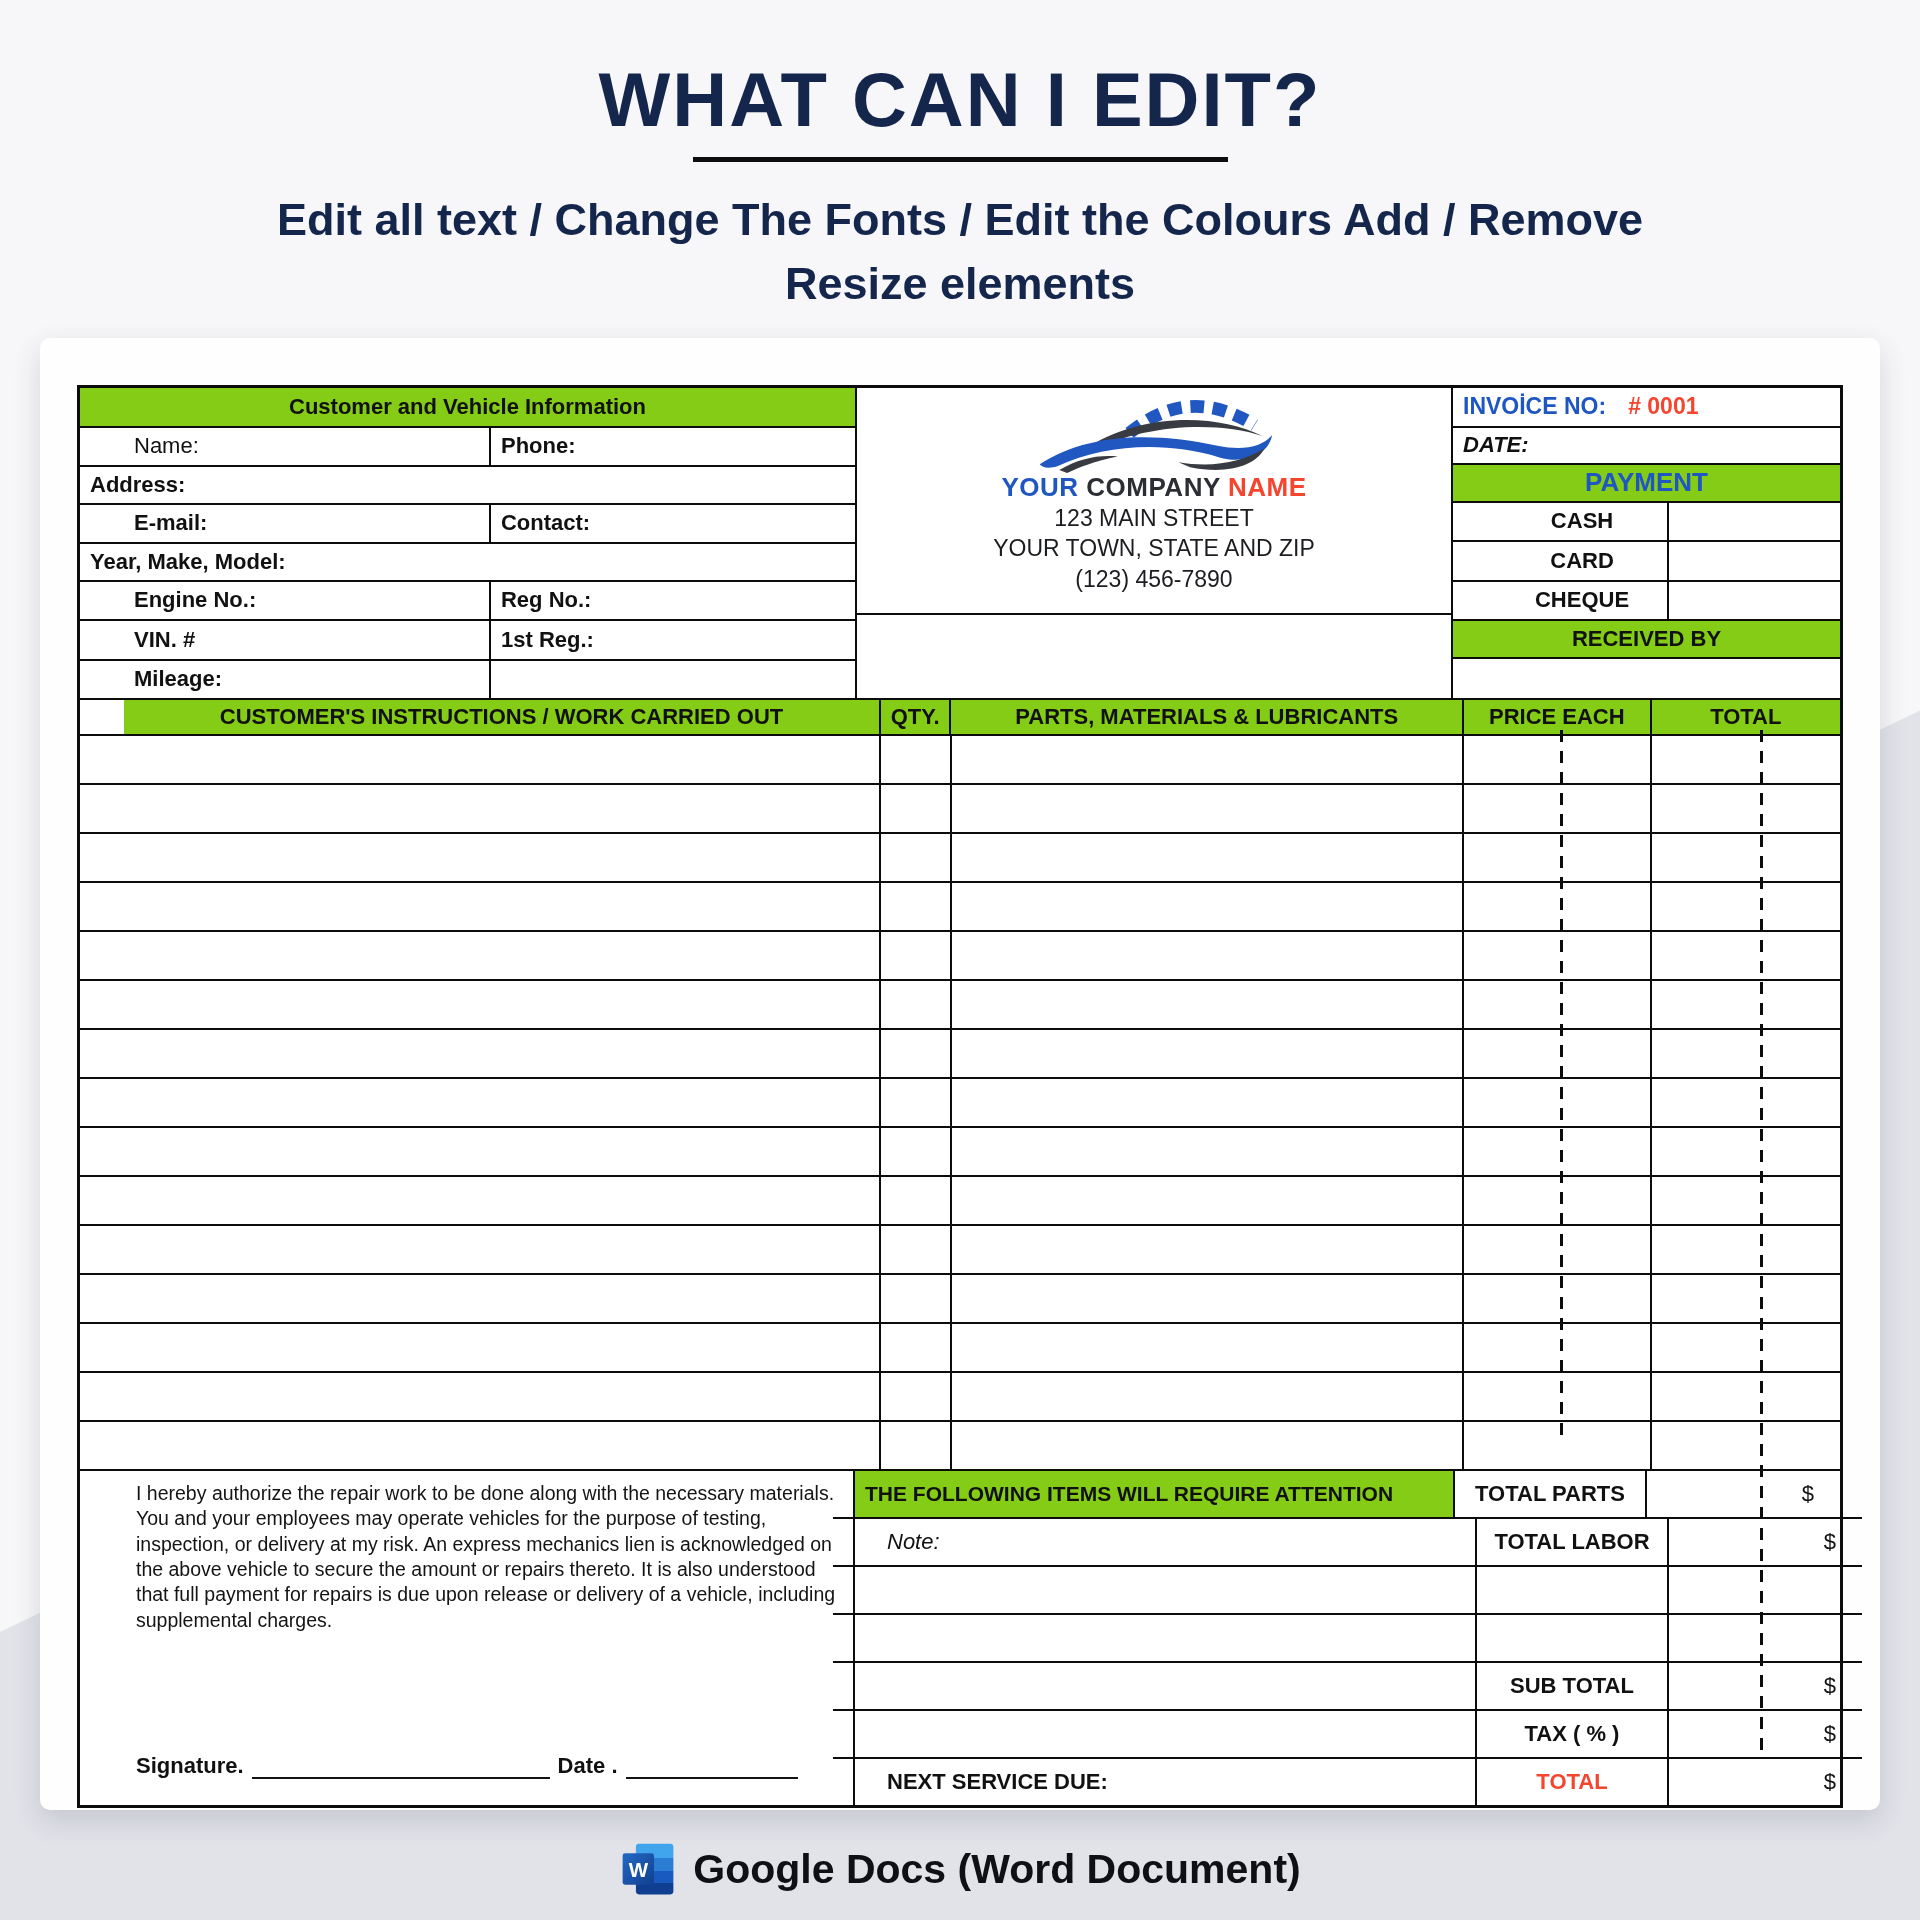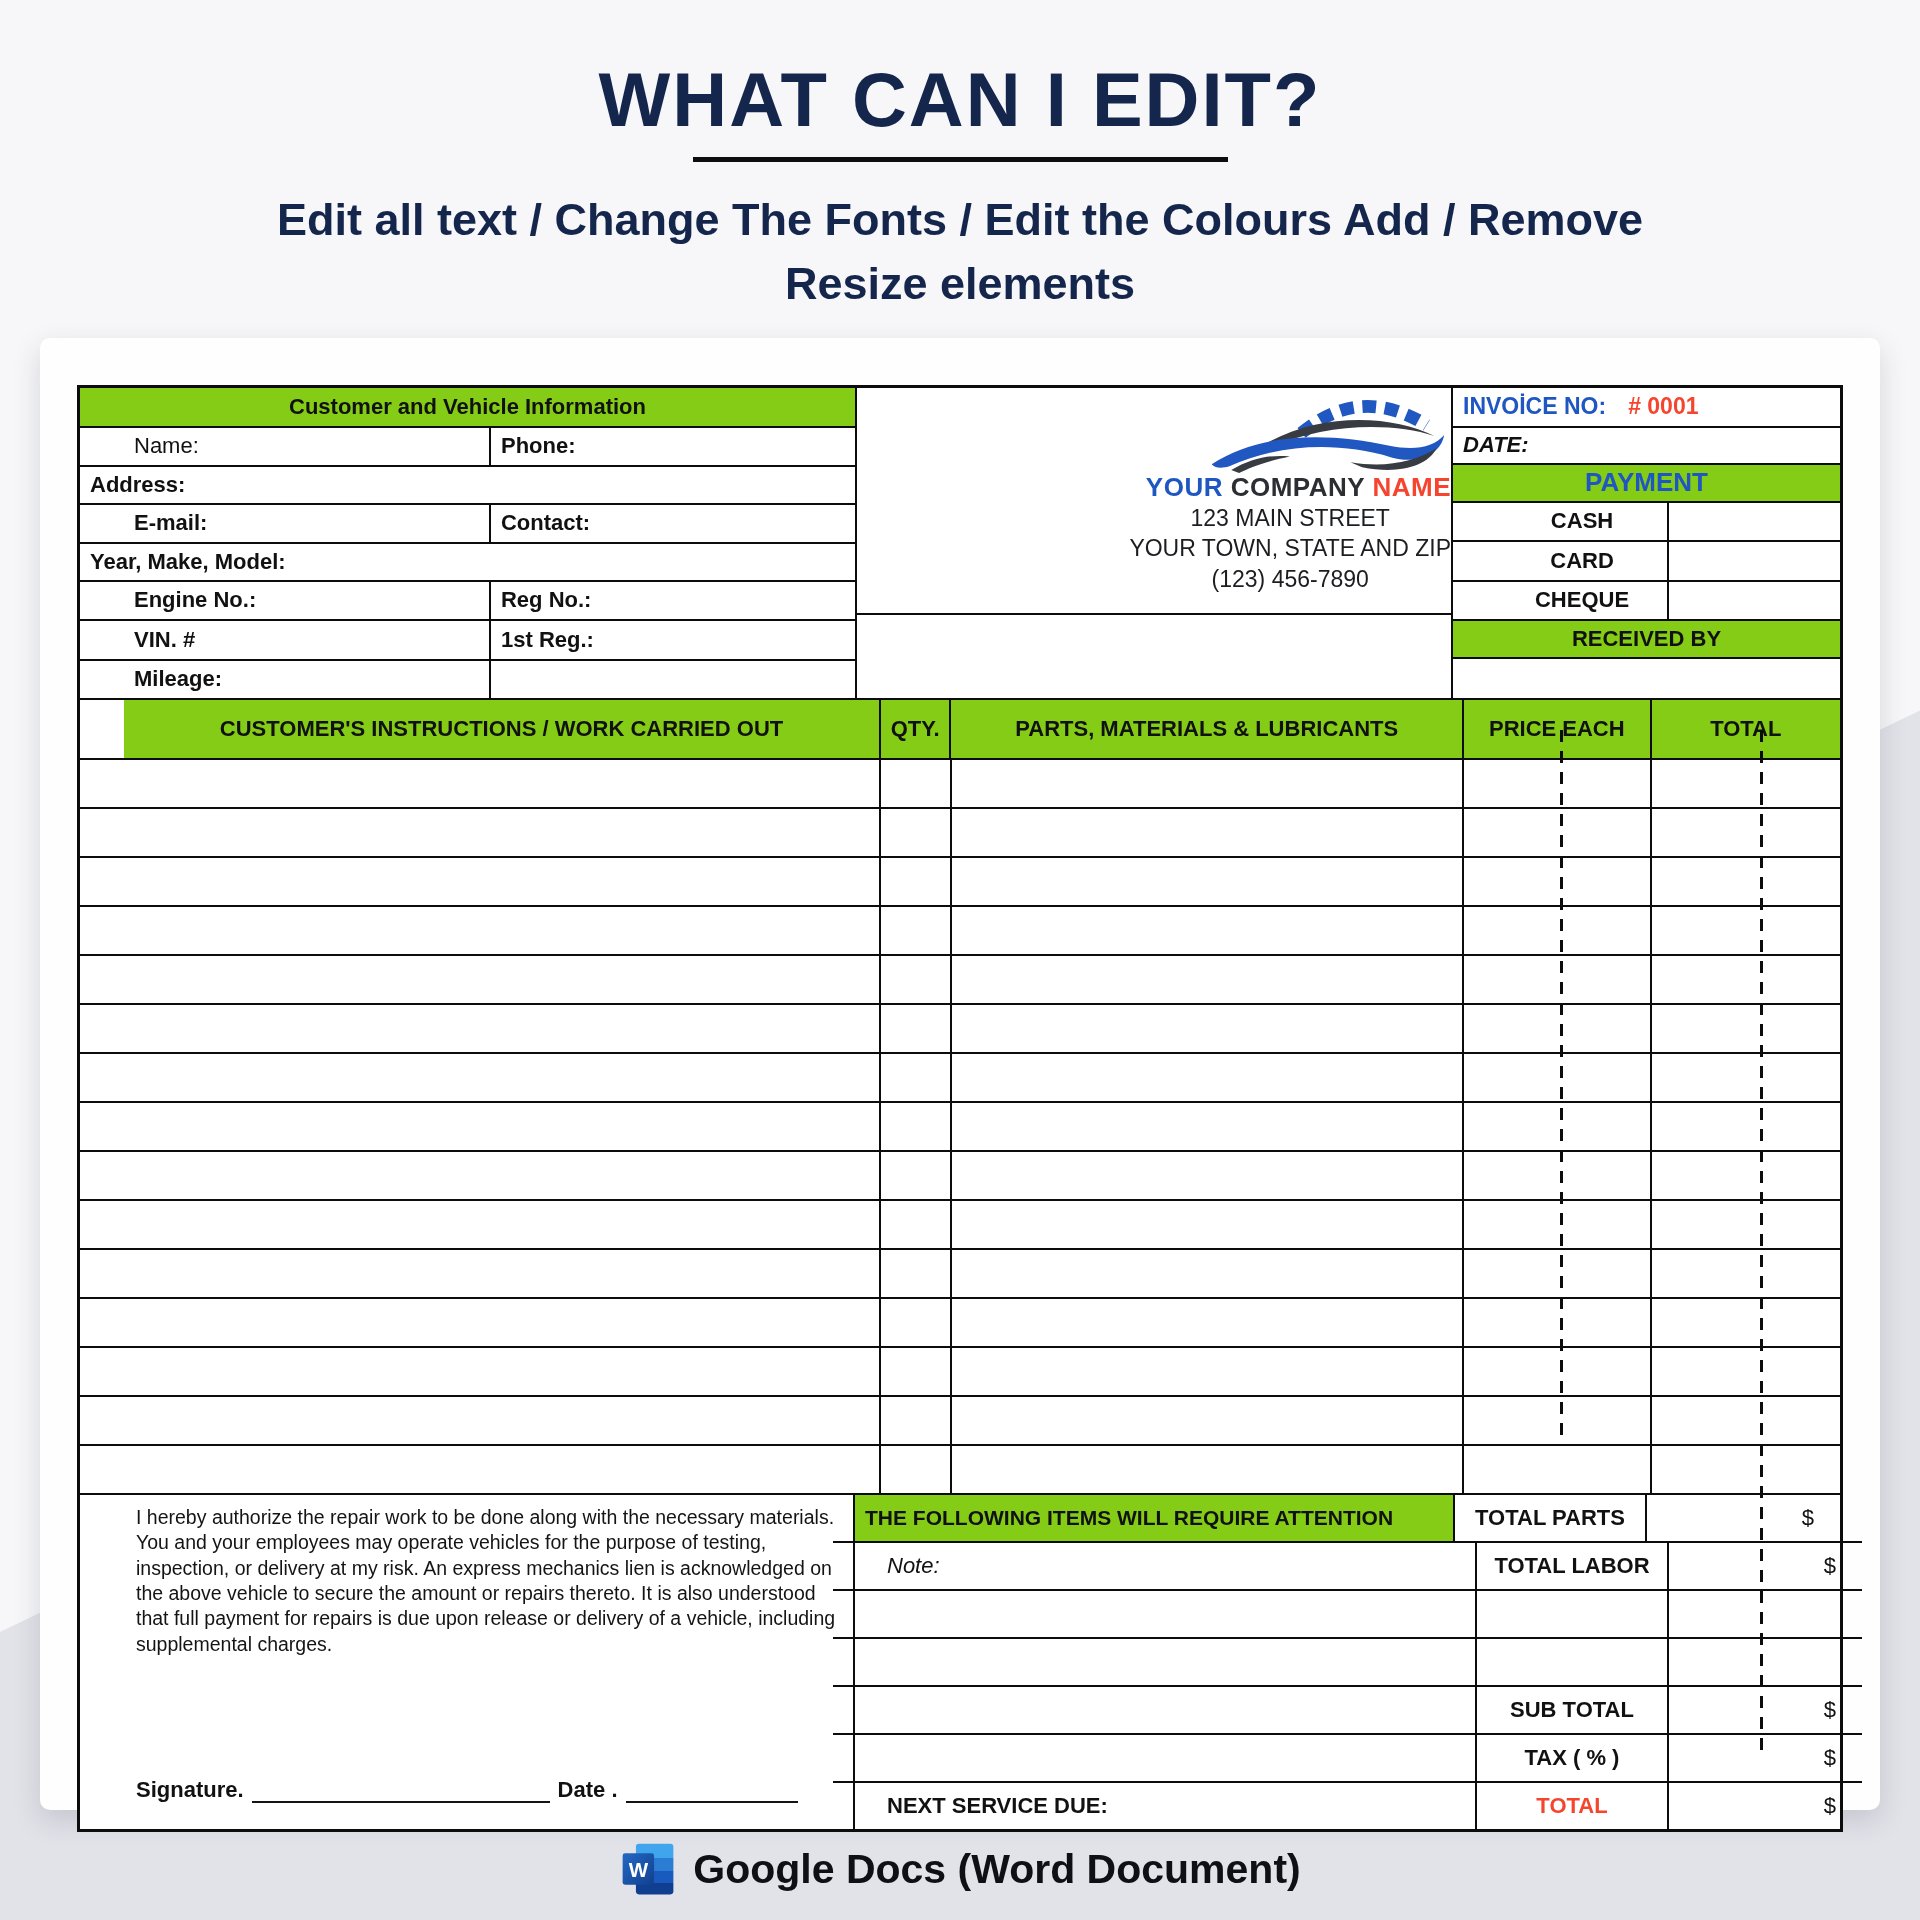--- a/index.html
+++ b/index.html
@@ -41,24 +41,24 @@
     padding:0 10px;font-size:22px;white-space:nowrap;overflow:hidden;
   }
   .b{font-weight:bold;}
   .i{font-style:italic;}
   .ctr{justify-content:center;text-align:center;}
   .shade{background:#84cc16;}
   .blue{color:#1f57c2;}
   .red{color:#f5452f;}
   .w775{width:775px;} .w598{width:598px;} .w387{width:387px;} .w388{width:388px;}
   .w72{width:72px;}  .w526{width:526px;} .w192{width:192px;} .w195{width:195px;}
-  .h375{height:37.5px;} .h42{height:58px;} .h47{height:47px;} .h46{height:46px;}
+  .h375{height:37.5px;} .h42{height:34px;} .h47{height:47px;} .h46{height:46px;}
   .h225{height:225px;} .h75{height:75px;}
   .company-cell{
-    box-sizing:border-box;display:flex;flex-direction:column;align-items:flex-end;
+    box-sizing:border-box;display:flex;flex-direction:column;align-items:center;
     justify-content:flex-start;padding-top:2px;
   }
   .company-name{font-size:26px;font-weight:bold;letter-spacing:.5px;margin-top:-2px;}
   .company-name .dark{color:#2b2e33;}
   .company-addr{font-size:23px;color:#1c1d20;line-height:1.32;text-align:center;}
   .val{justify-content:flex-end;padding-right:26px;}
   .dash{
     position:absolute;width:3px;top:342px;
     background:repeating-linear-gradient(to bottom,#0c0c0c 0 12px,transparent 12px 21px);
   }

